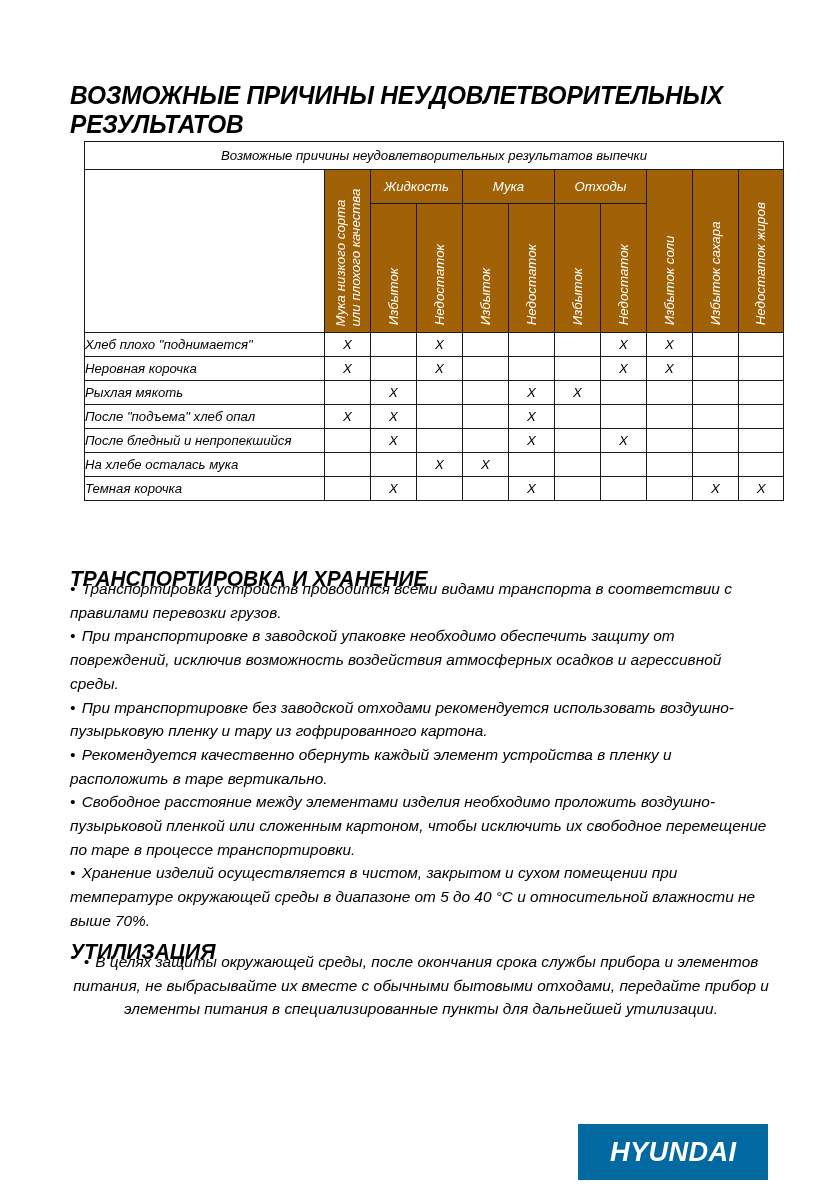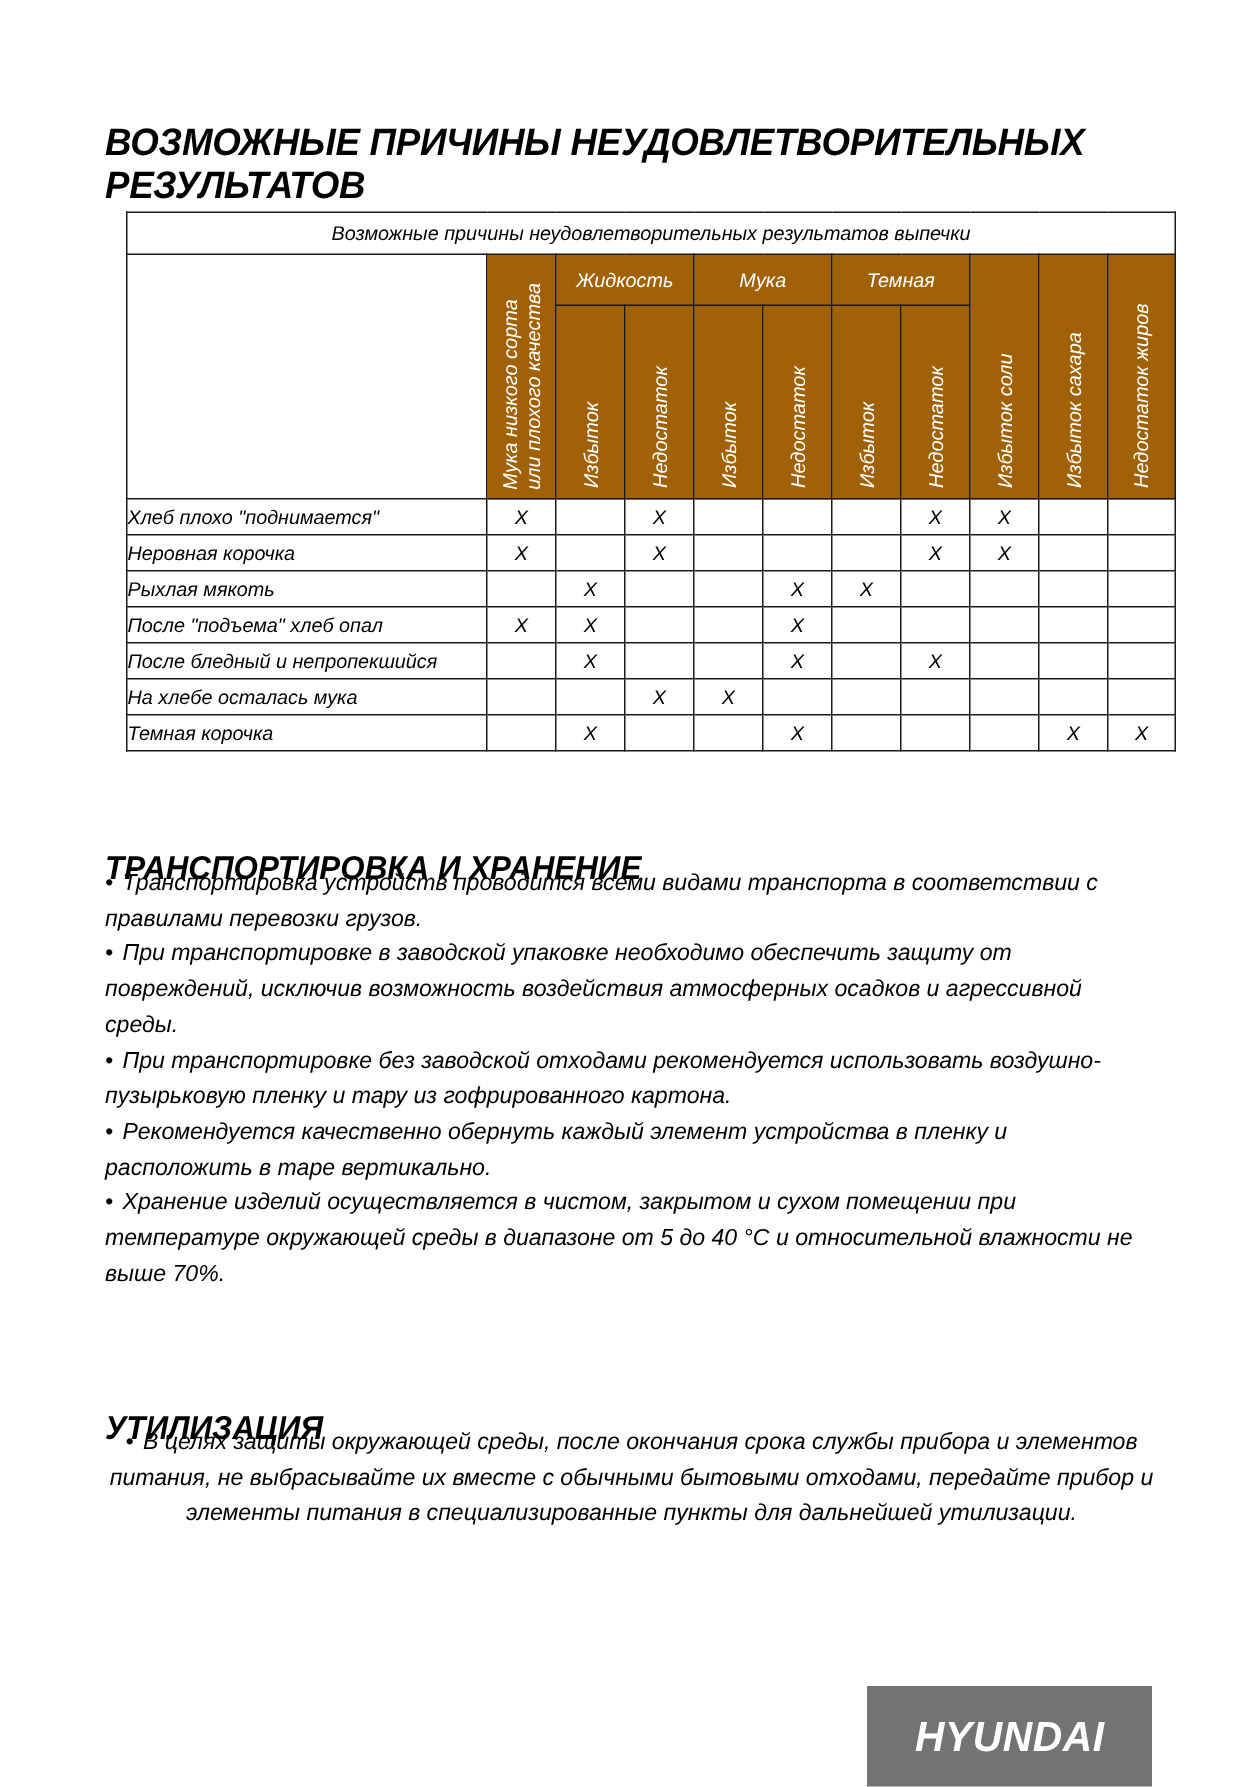--- a/index.html
+++ b/index.html
@@ -146,22 +146,22 @@
     font-size: 14px;
     height: 23px;
   }
 
   
   .logo-box {
     position: absolute;
     left: 578px;
     top: 1124px;
     width: 190px;
-    height: 68px;
-    background: #737373;
+    height: 56px;
+    background: #0369a1;
     color: #ffffff;
     display: flex;
     align-items: center;
     justify-content: center;
     text-align: right;
   }
   .logo-text {
     font-size: 28px;
     font-weight: bold;
     letter-spacing: 0.4px;
@@ -196,21 +196,21 @@
         </tr>
         <tr>
           <td class="blank-head" rowspan="2"></td>
           <td class="gray" rowspan="2">
             <div class="vcell">
               <span class="vtext two-line">Мука низкого сорта или плохого качества</span>
             </div>
           </td>
           <td class="gray grp-label" colspan="2">Жидкость</td>
           <td class="gray grp-label" colspan="2">Мука</td>
-          <td class="gray grp-label" colspan="2">Темная</td>
+          <td class="gray grp-label" colspan="2">Отходы</td>
           <td class="gray" rowspan="2">
             <div class="vcell">
               <span class="vtext">Избыток соли</span>
             </div>
           </td>
           <td class="gray" rowspan="2">
             <div class="vcell">
               <span class="vtext">Избыток сахара</span>
             </div>
           </td>
@@ -348,20 +348,21 @@
         </tbody>
     </table>
   </div>
 
   <h2 class="h2" id="heading-transport">ТРАНСПОРТИРОВКА И ХРАНЕНИЕ</h2>
   <div class="body-block" id="transport-list">
       <p class="bullet-item"><span class="bullet-dot">• </span><span>Транспортировка устройств проводится всеми видами транспорта в соответствии с правилами перевозки грузов.</span></p>
       <p class="bullet-item"><span class="bullet-dot">• </span><span>При транспортировке в заводской упаковке необходимо обеспечить защиту от повреждений, исключив возможность воздействия атмосферных осадков и агрессивной среды.</span></p>
       <p class="bullet-item"><span class="bullet-dot">• </span><span>При транспортировке без заводской отходами рекомендуется использовать воздушно-пузырьковую пленку и тару из гофрированного картона.</span></p>
       <p class="bullet-item"><span class="bullet-dot">• </span><span>Рекомендуется качественно обернуть каждый элемент устройства в пленку и расположить в таре вертикально.</span></p>
+      <p class="bullet-item"><span class="bullet-dot">• </span><span>Свободное расстояние между элементами изделия необходимо проложить воздушно-пузырьковой пленкой или сложенным картоном, чтобы исключить их свободное перемещение по таре в процессе транспортировки.</span></p>
       <p class="bullet-item"><span class="bullet-dot">• </span><span>Хранение изделий осуществляется в чистом, закрытом и сухом помещении при температуре окружающей среды в диапазоне от 5 до 40 °С и относительной влажности не выше 70%.</span></p>
     </div>
 
   <h2 class="h2" id="heading-disposal">УТИЛИЗАЦИЯ</h2>
   <div class="body-block" id="disposal-list">
       <p class="bullet-item"><span class="bullet-dot">• </span><span>В целях защиты окружающей среды, после окончания срока службы прибора и элементов питания, не выбрасывайте их вместе с обычными бытовыми отходами, передайте прибор и элементы питания в специализированные пункты для дальнейшей утилизации.</span></p>
     </div>
 
   <div class="logo-box">
     <span class="logo-text">HYUNDAI</span>

